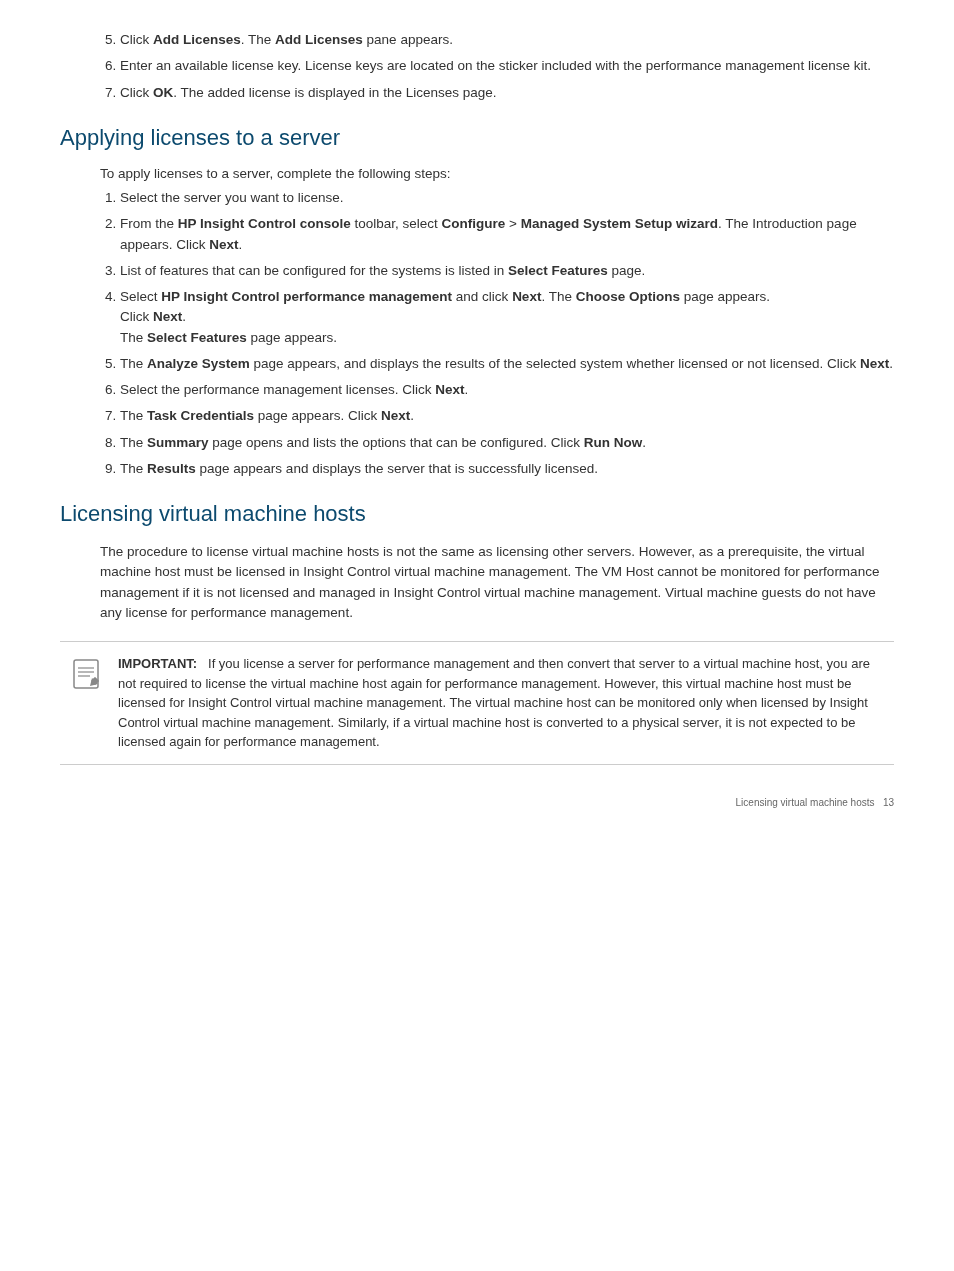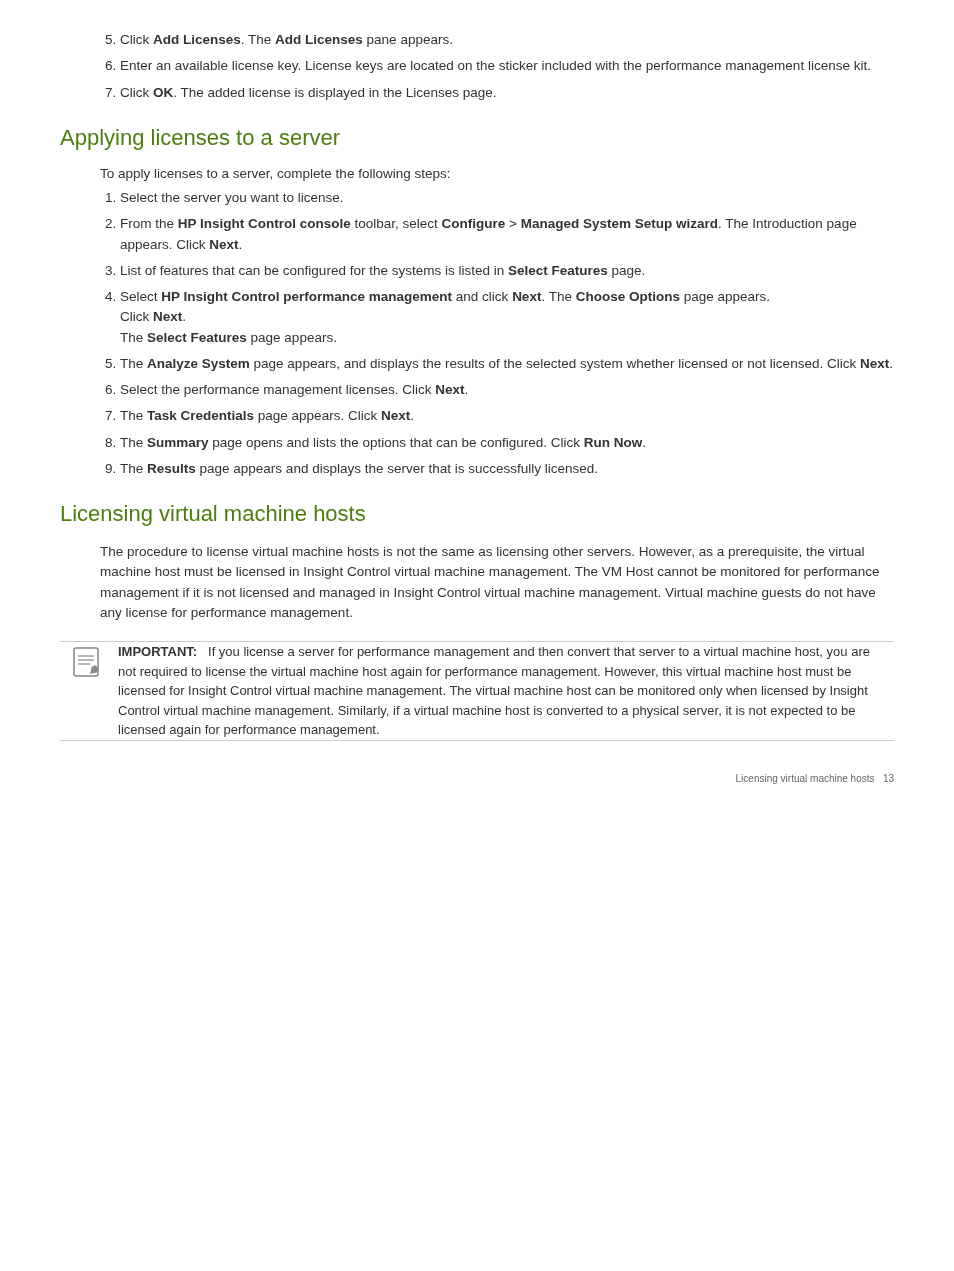--- a/index.html
+++ b/index.html
@@ -8,21 +8,21 @@
       font-size: 13.5px;
       color: #333;
       background: #fff;
       width: 954px;
       min-height: 1271px;
       padding: 30px 60px 60px 60px;
       line-height: 1.5;
     }
 
     .section-heading {
-      color: #4d7c0f;
+      color: #0c4a6e;
       font-size: 22px;
       font-weight: normal;
       margin-bottom: 10px;
       margin-top: 18px;
     }
 
     .intro-text {
       margin-bottom: 4px;
       margin-left: 40px;
     }
@@ -41,21 +41,21 @@
       margin-left: 0px;
     }
 
     b {
       font-weight: bold;
     }
 
     .note-box {
       border-top: 1px solid #ccc;
       border-bottom: 1px solid #ccc;
-      padding: 0 10px;
+      padding: 12px 10px;
       margin: 18px 0;
       display: flex;
       align-items: flex-start;
       gap: 12px;
     }
 
     .note-icon {
       flex-shrink: 0;
       width: 36px;
       height: 36px;

